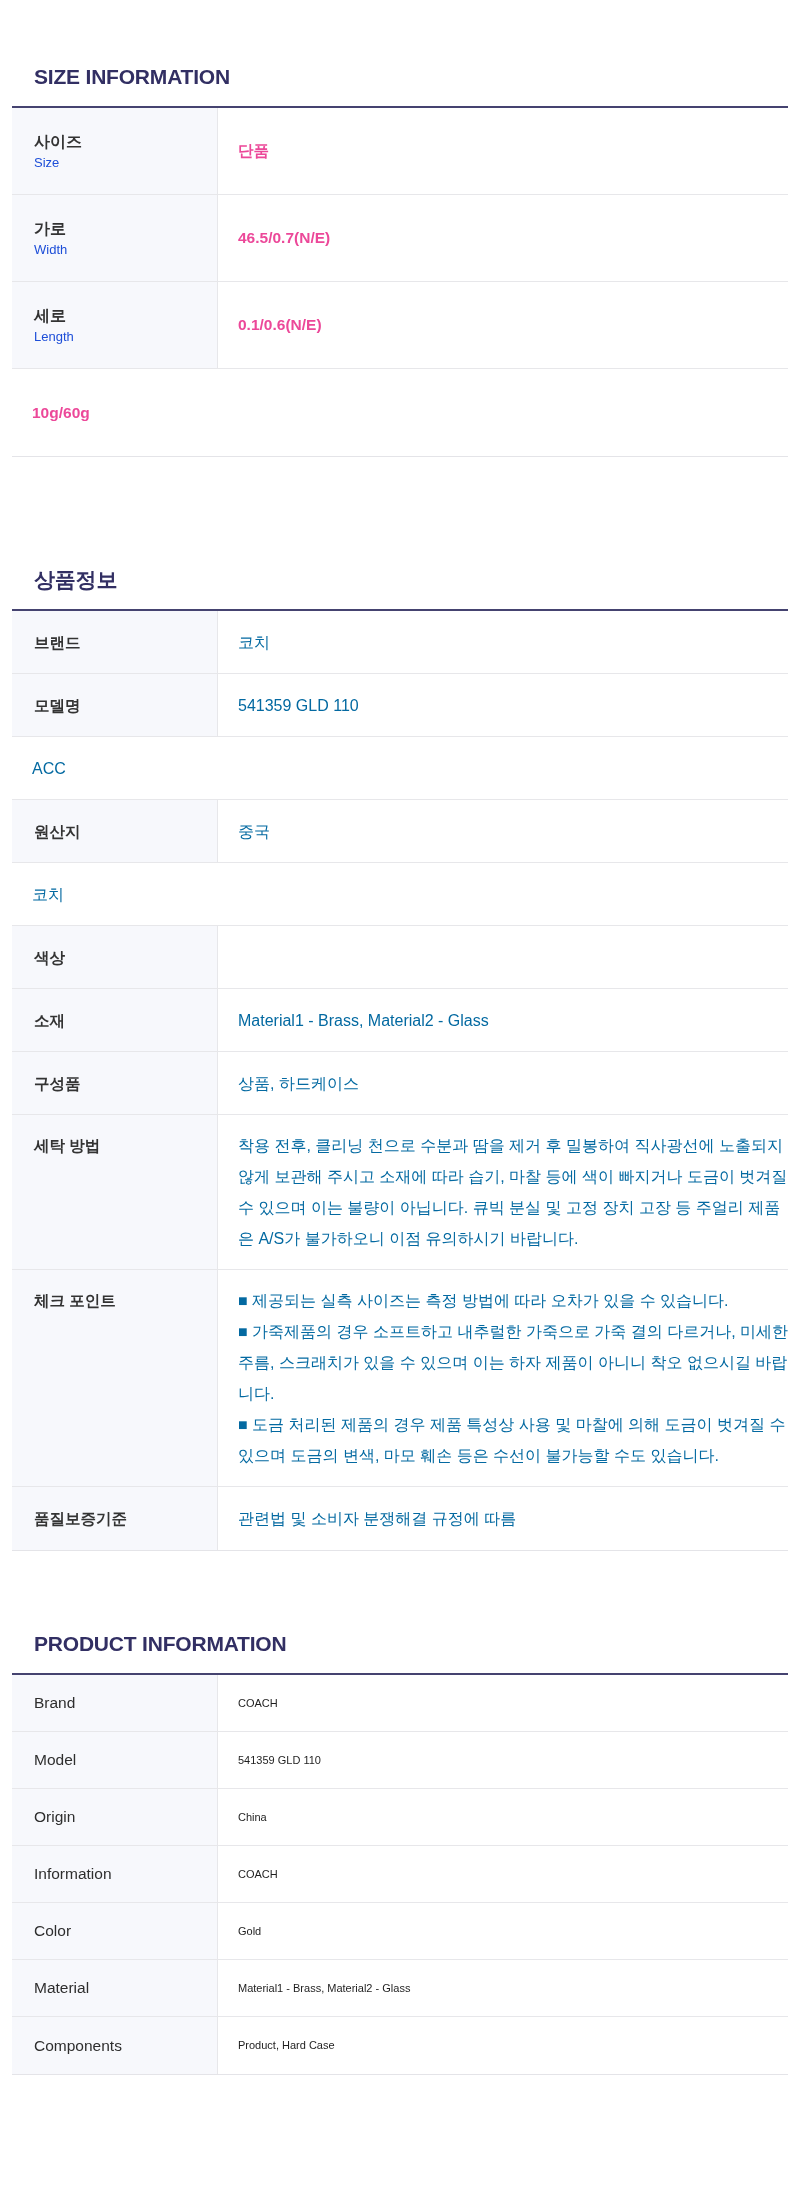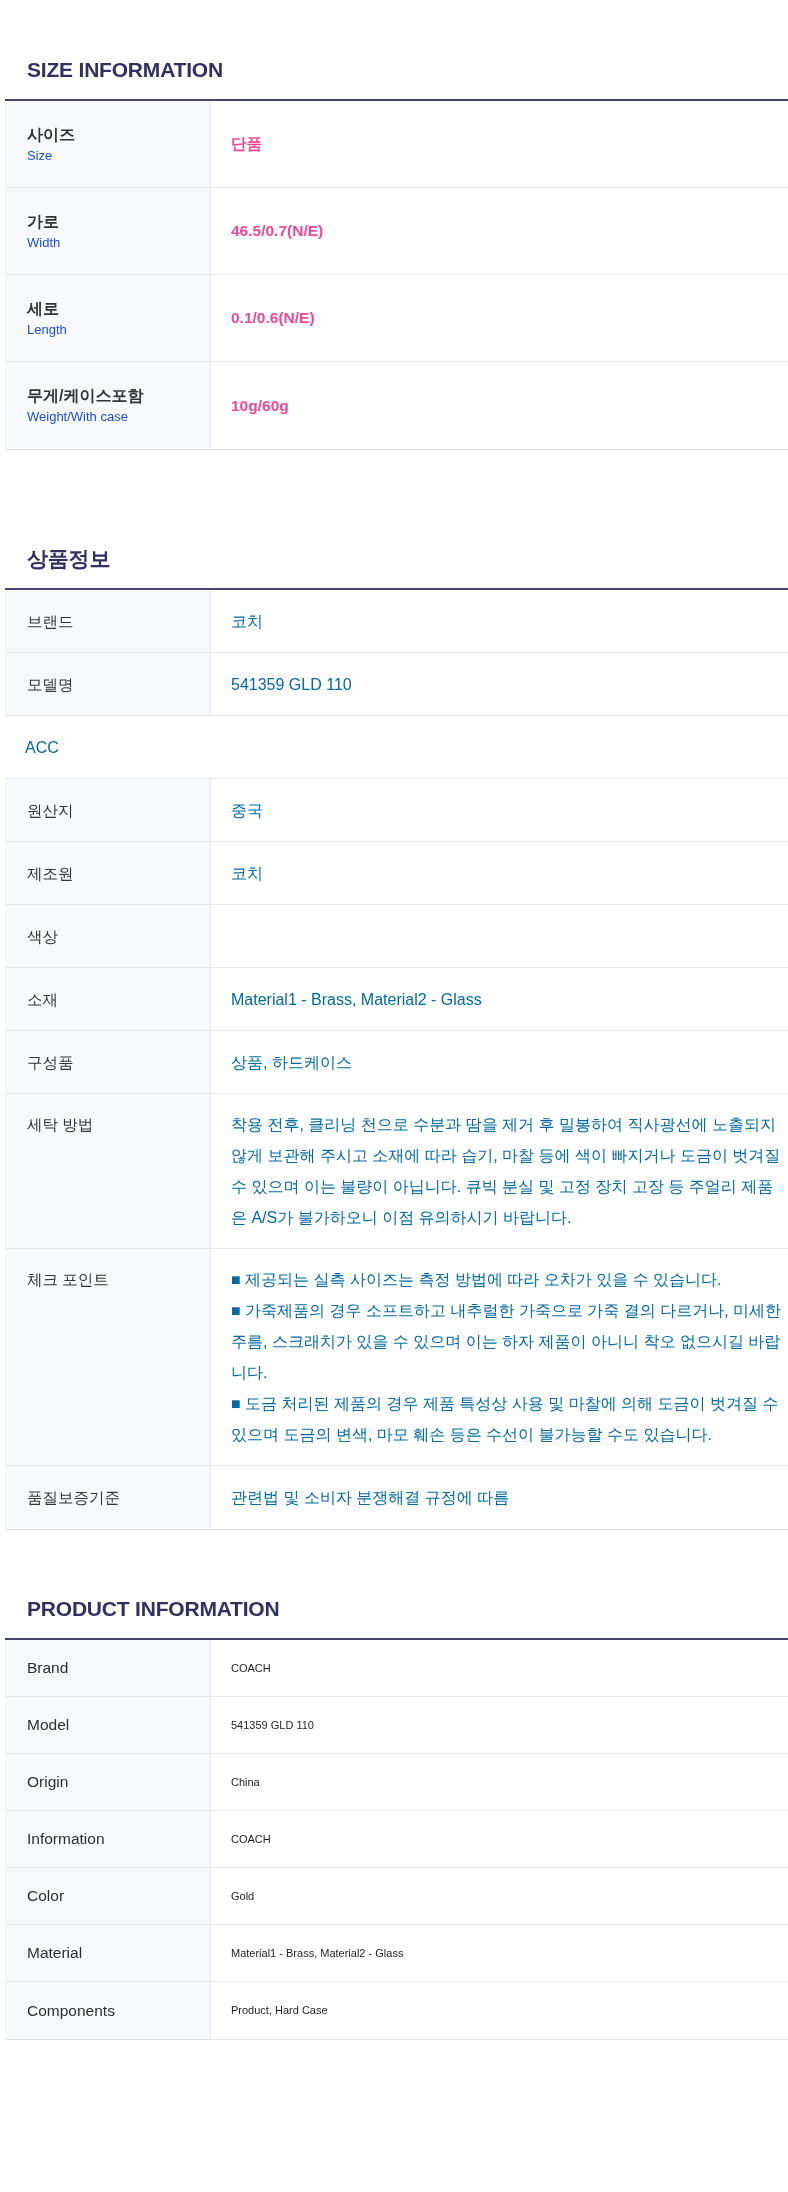--- a/index.html
+++ b/index.html
@@ -13,21 +13,21 @@
     font-family: "Liberation Sans", "DejaVu Sans", sans-serif;
     color: #222222;
     -webkit-font-smoothing: antialiased;
   }
   .page {
     width: 788px;
     padding: 52px 0 60px 0;
     box-sizing: border-box;
     background: #ffffff;
   }
-  .section { margin: 5px; }
+  .section { margin: 12px; }
 
   .section-title {
     font-size: 21px;
     font-weight: 800;
     letter-spacing: -0.2px;
     color: #322f63;
     padding: 0 0 0 22px;
     margin: 0 0 16px 0;
     line-height: 26px;
   }
@@ -84,21 +84,21 @@
   .size-table .value-cell {
     font-size: 15.5px;
     font-weight: 600;
     color: #ec4899;
   }
 
   
   .ko-table .row { min-height: 63px; }
   .ko-table .label-cell {
     font-size: 15.5px;
-    font-weight: 400;
+    font-weight: 700;
     color: #333333;
     line-height: 21px;
   }
   .ko-table .value-cell {
     font-size: 16px;
     font-weight: 400;
     color: #0369a1;
     line-height: 31px;
   }
   .ko-table .row.multiline .label-cell {
@@ -153,24 +153,20 @@
 
         <div class="row">
           <div class="label-cell">
             <span class="label-ko">세로</span>
             <span class="label-en">Length</span>
           </div>
           <div class="value-cell">0.1/0.6(N/E)</div>
         </div>
 
         <div class="row">
-          <div class="label-cell">
-            <span class="label-ko">무게/케이스포함</span>
-            <span class="label-en">Weight/With case</span>
-          </div>
           <div class="value-cell">10g/60g</div>
         </div>
       </div>
   </div>
 
   <div class="gap-lg"></div>
 
   <div class="section">
     <h2 class="section-title">상품정보</h2>
     <div class="info-table ko-table">
@@ -188,21 +184,20 @@
         <div class="row">
           <div class="value-cell">ACC</div>
         </div>
 
         <div class="row">
           <div class="label-cell">원산지</div>
           <div class="value-cell">중국</div>
         </div>
 
         <div class="row">
-          <div class="label-cell">제조원</div>
           <div class="value-cell">코치</div>
         </div>
 
         <div class="row">
           <div class="label-cell">색상</div>
         </div>
 
         <div class="row">
           <div class="label-cell">소재</div>
           <div class="value-cell">Material1 - Brass, Material2 - Glass</div>

